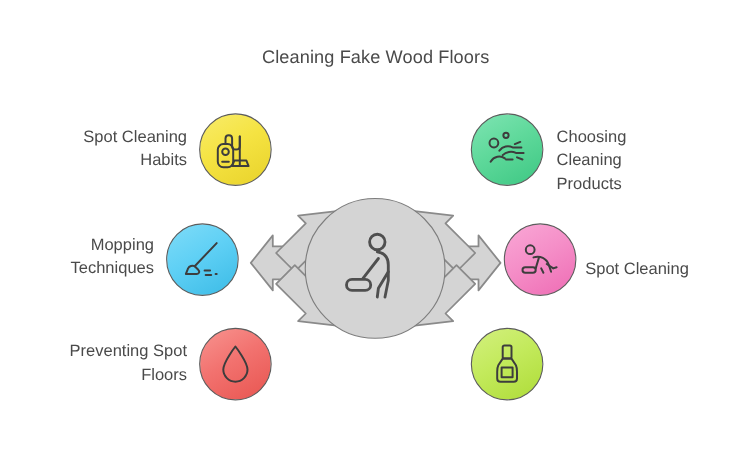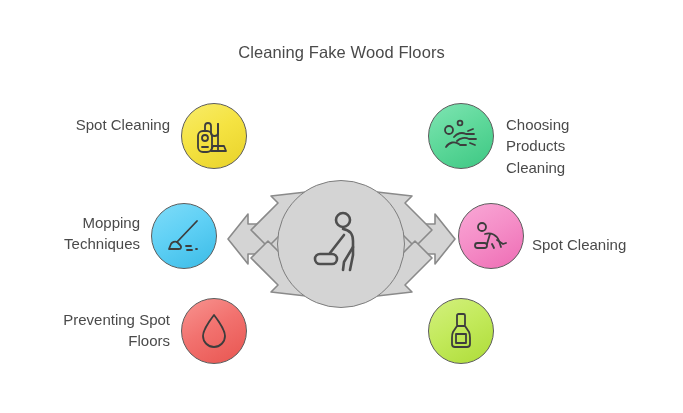--- a/index.html
+++ b/index.html
@@ -162,20 +162,21 @@
       <circle cx="12" cy="23" r="3"></circle>
       <path d="M9 32 L15 32"></path>
       <path d="M12 16 L12 11 C12 7 18 7 18 11 L18 18 C18 22 25 22 25 18 L25 9"></path>
       <path d="M25 9 L25 30"></path>
       <path d="M18 36 L33 36 L31 31 L20 31 Z"></path>
       <path d="M25 31 L25 36"></path>
     </svg>
   </div>
   <div class="label left l-daily">
     <div>Spot Cleaning</div>
+    <div>Habits</div>
   </div>
 
   <div class="node n-mopping">
     <div class="node-circle" style="background: linear-gradient(150deg, #7FDCF8 0%, #5FD0F5 45%, #3BBBE6 100%);">
     </div>
     <svg class="node-icon" viewBox="0 0 42 42" xmlns="http://www.w3.org/2000/svg" fill="none" stroke="#3d3d3d" stroke-width="1.8" stroke-linecap="round" stroke-linejoin="round">
       <path d="M34 6 L14 27"></path>
       <path d="M6 34 L8 29 C9 27 12 26 14 27 L17 30 C19 32 18 34 16 34 Z"></path>
       <path d="M23 31 L28 31"></path>
       <path d="M24 35 L29 35"></path>
@@ -208,22 +209,22 @@
       <path d="M14 22 C17 18 22 17 26 19 L34 19"></path>
       <path d="M17 26 C20 23 25 22 29 24 L36 24"></path>
       <path d="M20 30 L26 30"></path>
       <path d="M6 32 C9 27 15 26 19 29"></path>
       <path d="M28 16 L33 14"></path>
       <path d="M30 28 L35 30"></path>
     </svg>
   </div>
   <div class="label right r-choosing">
     <div>Choosing</div>
+    <div>Cleaning</div>
     <div>Products</div>
-    <div>Cleaning</div>
   </div>
 
   <div class="node n-spot">
     <div class="node-circle" style="background: linear-gradient(150deg, #F9A8D6 0%, #F58FC8 45%, #EE6CB4 100%);">
     </div>
     <svg class="node-icon" viewBox="0 0 42 42" xmlns="http://www.w3.org/2000/svg" fill="none" stroke="#3d3d3d" stroke-width="1.8" stroke-linecap="round" stroke-linejoin="round">
       <circle cx="12" cy="12" r="4"></circle>
       <path d="M15 19 C21 17 27 20 29 26 L31 32"></path>
       <path d="M20 19 L17 29"></path>
       <path d="M27 25 L33 29 L36 28"></path>

